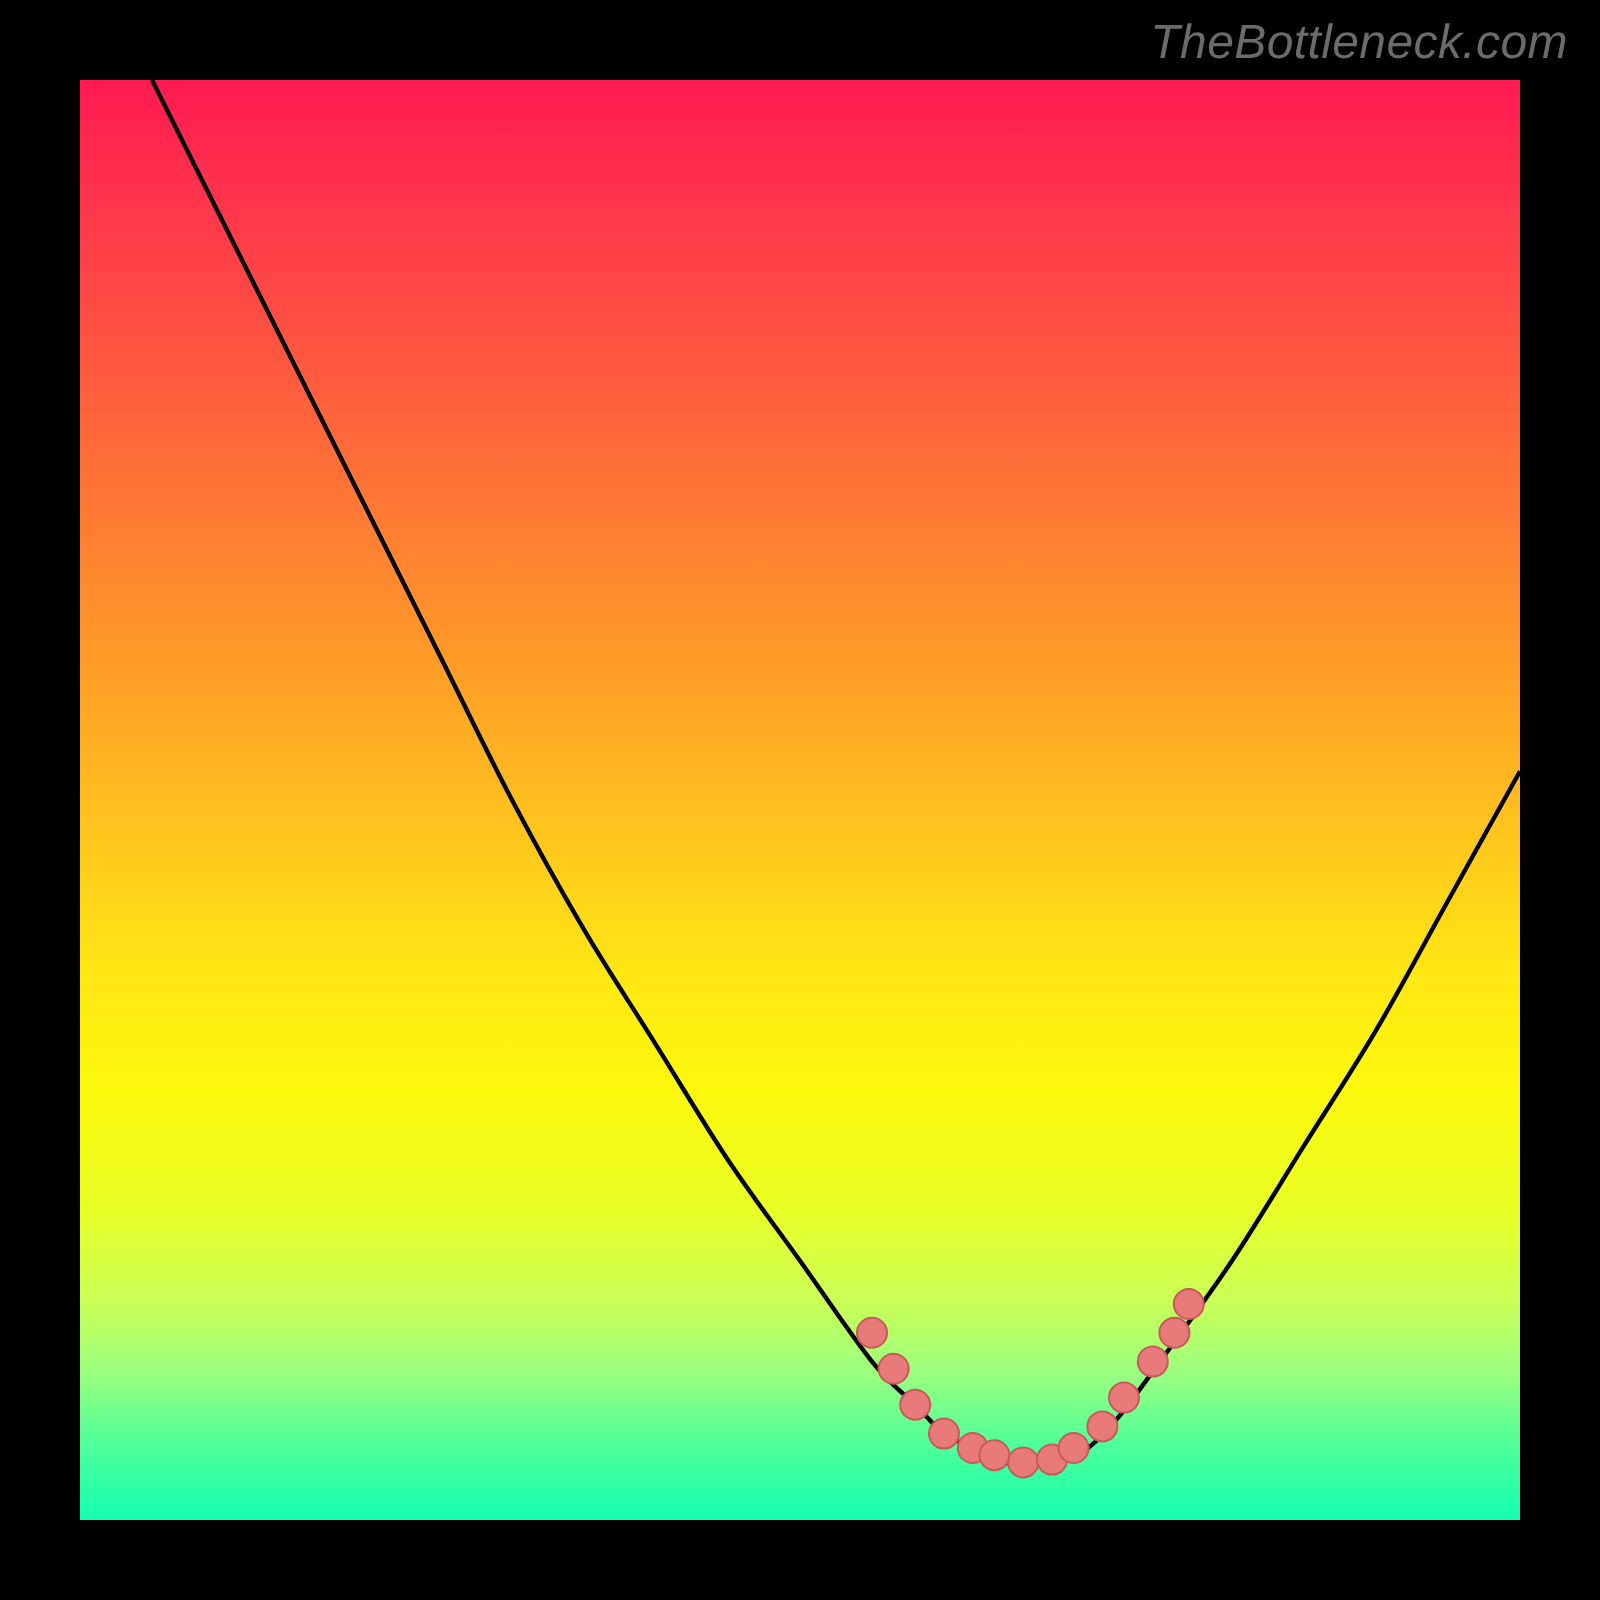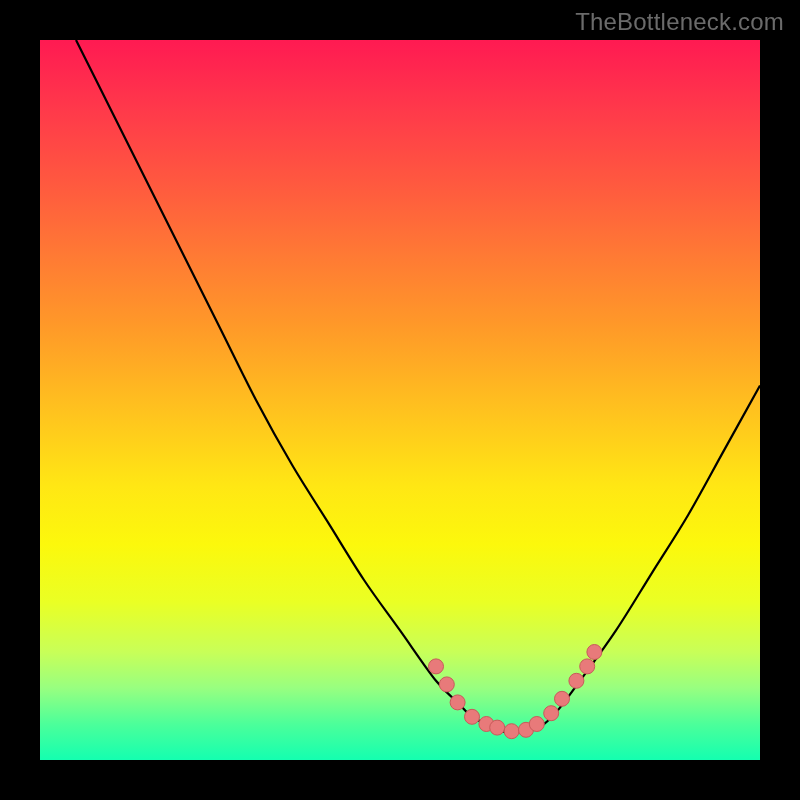--- a/index.html
+++ b/index.html
@@ -9,20 +9,21 @@
     height: 800px;
     background: #000;
     overflow: hidden;
     font-family: Arial, Helvetica, sans-serif;
   }
   .stage {
     position: relative;
     width: 800px;
     height: 800px;
     background: #000;
+    font-style: italic;
   }
   .plot-area {
     position: absolute;
     left: 40px;
     top: 40px;
     width: 720px;
     height: 720px;
     background: linear-gradient(
       to bottom,
       #ff1a52 0%,

